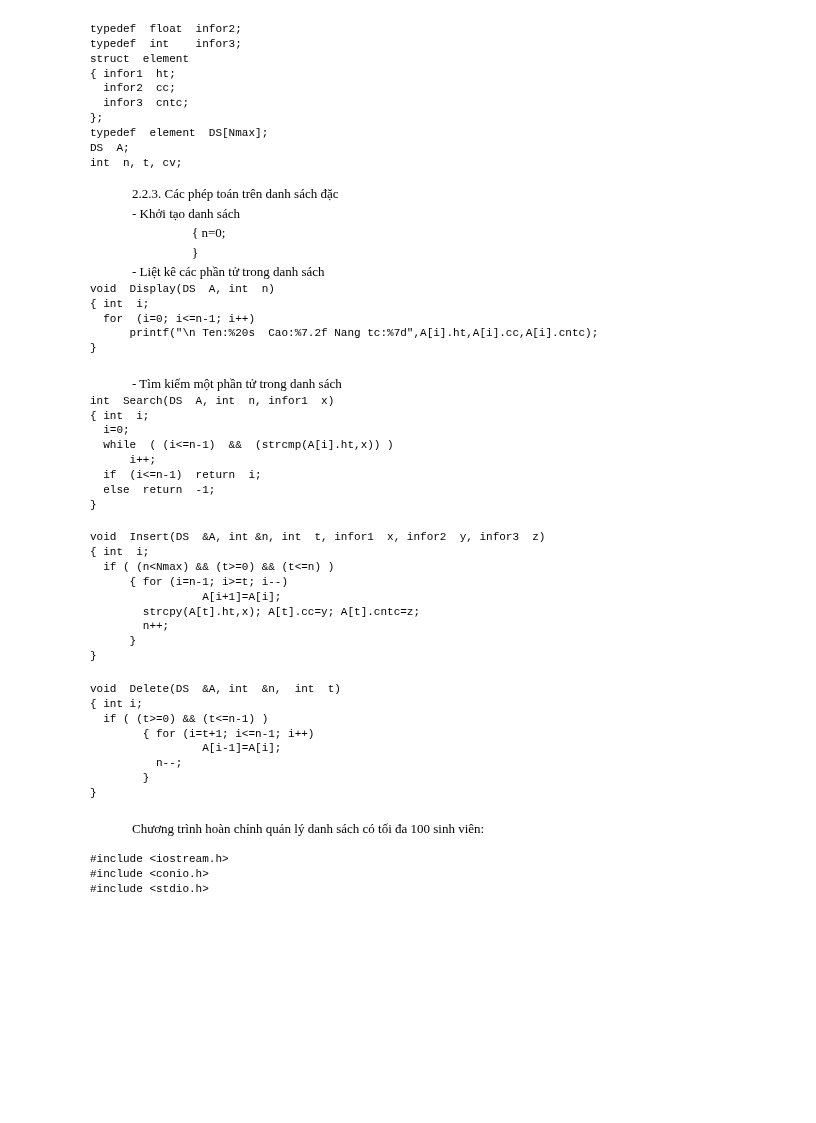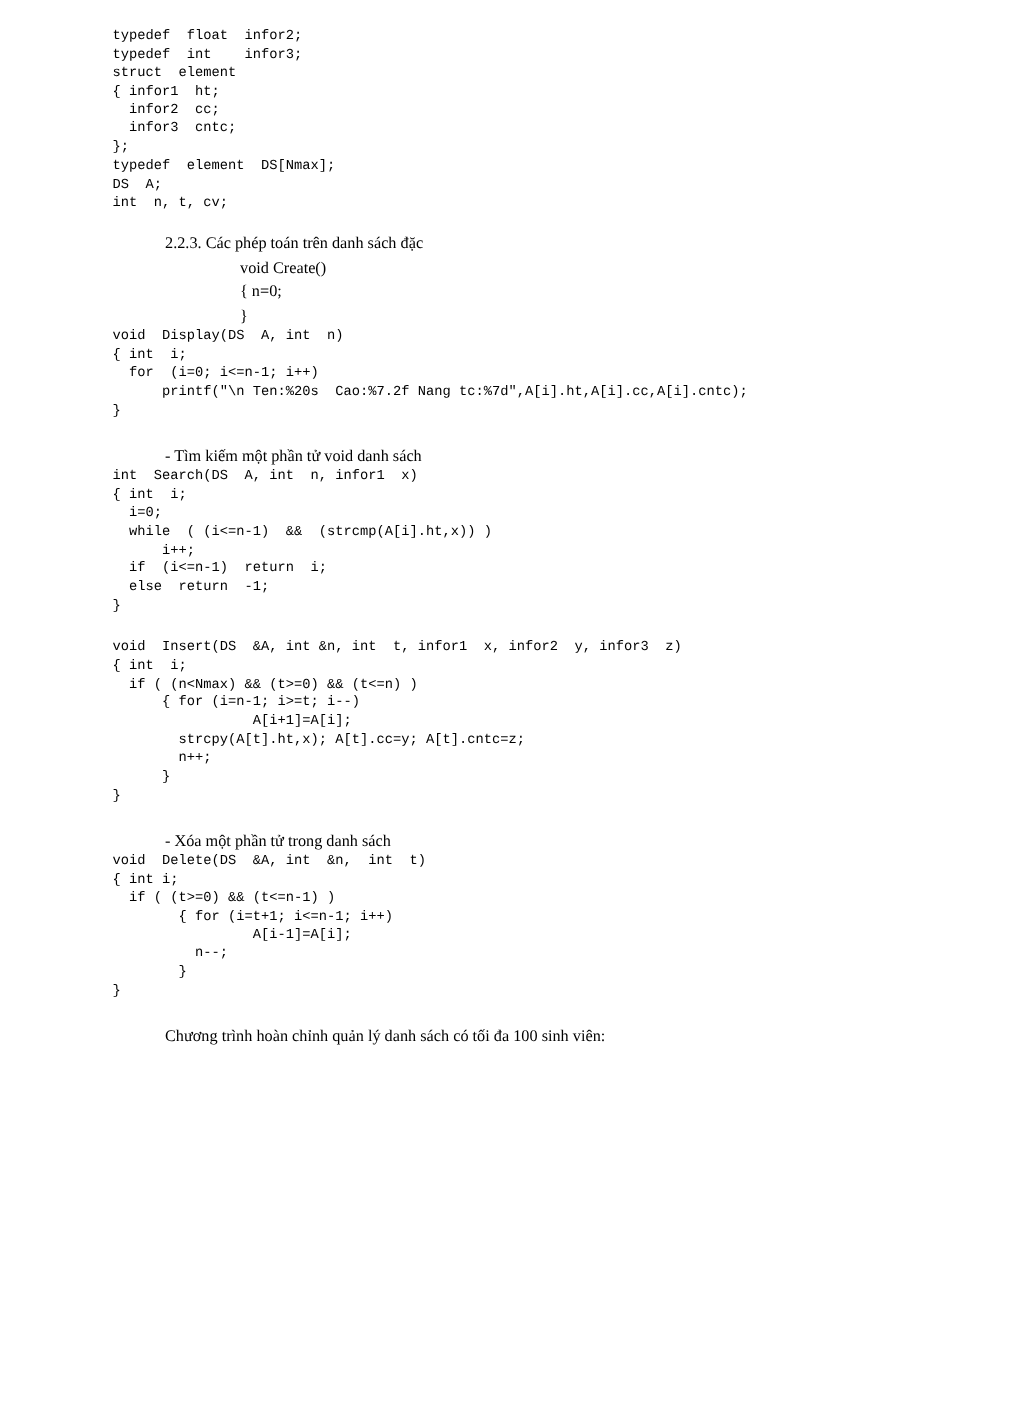--- a/index.html
+++ b/index.html
@@ -42,34 +42,35 @@
   infor2  cc;
   infor3  cntc;
 };
 typedef  element  DS[Nmax];
 DS  A;
 int  n, t, cv;</pre>
 
   <div class="gap"></div>
 
   <div class="serif indent1">2.2.3.  Các phép toán trên danh sách đặc</div>
-  <div class="serif indent2">void  Create()</div>
+  <div class="serif indent1">- Khởi tạo danh sách</div>
   <div class="serif indent2">{ n=0;</div>
   <div class="serif indent2">}</div>
+  <div class="serif indent1">- Liệt kê các phần tử trong danh sách</div>
 
   <pre class="mono block">void  Display(DS  A, int  n)
 { int  i;
   for  (i=0; i&lt;=n-1; i++)
       printf("\n Ten:%20s  Cao:%7.2f Nang tc:%7d",A[i].ht,A[i].cc,A[i].cntc);
 }</pre>
 
   <div class="gap"></div>
   <div class="gap-sm"></div>
 
-  <div class="serif indent1">- Tìm kiếm một phần tử void danh sách</div>
+  <div class="serif indent1">- Tìm kiếm một phần tử trong danh sách</div>
   <pre class="mono block">int  Search(DS  A, int  n, infor1  x)
 { int  i;
   i=0;
   while  ( (i&lt;=n-1)  &amp;&amp;  (strcmp(A[i].ht,x)) )
       i++;
   if  (i&lt;=n-1)  return  i;
   else  return  -1;
 }</pre>
 
   <div class="gap"></div>
@@ -81,31 +82,33 @@
       { for (i=n-1; i&gt;=t; i--)
                  A[i+1]=A[i];
         strcpy(A[t].ht,x); A[t].cc=y; A[t].cntc=z;
         n++;
       }
 }</pre>
 
   <div class="gap"></div>
   <div class="gap-sm"></div>
 
-  <div class="serif indent1">- Xóa một phần tử trong danh sách</div>
   <pre class="mono block">void  Delete(DS  &amp;A, int  &amp;n,  int  t)
 { int i;
   if ( (t&gt;=0) &amp;&amp; (t&lt;=n-1) )
         { for (i=t+1; i&lt;=n-1; i++)
                  A[i-1]=A[i];
           n--;
         }
 }</pre>
 
   <div class="gap"></div>
   <div class="gap-sm"></div>
 
   <div class="serif indent1">Chương trình hoàn chỉnh quản lý danh sách có tối đa 100 sinh viên:</div>
 
   <div class="gap"></div>
 
+  <pre class="mono block">#include &lt;iostream.h&gt;
+#include &lt;conio.h&gt;
+#include &lt;stdio.h&gt;</pre>
 
 </div>
 
 </body></html>

